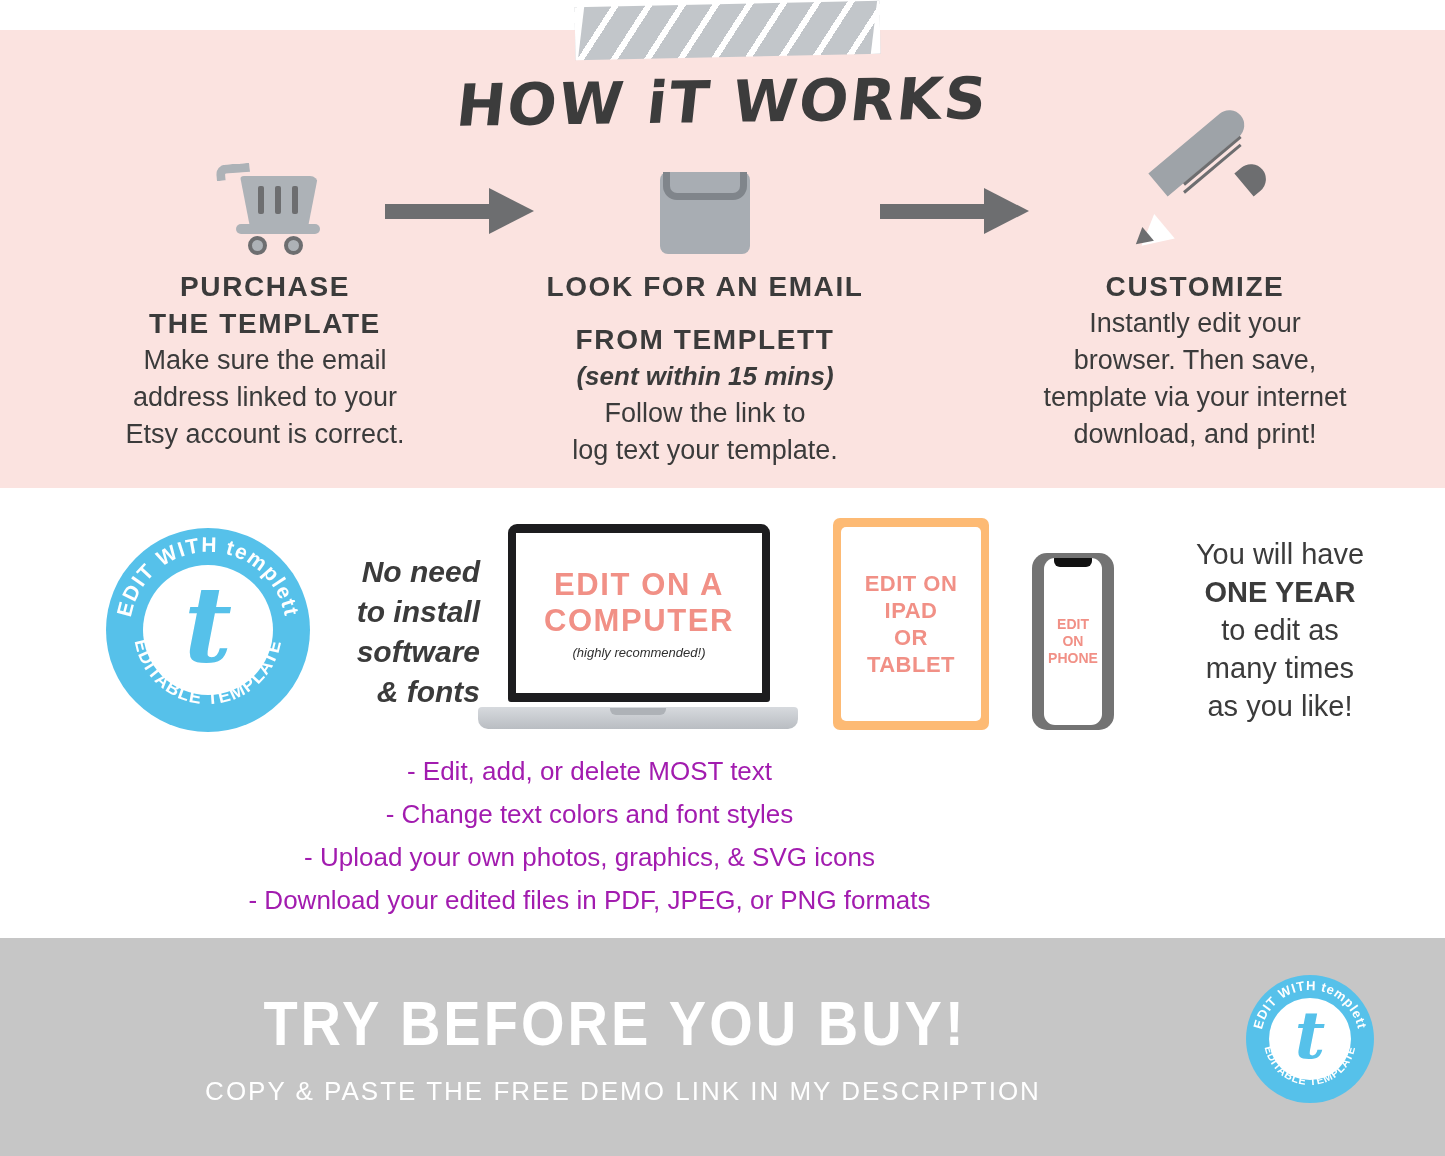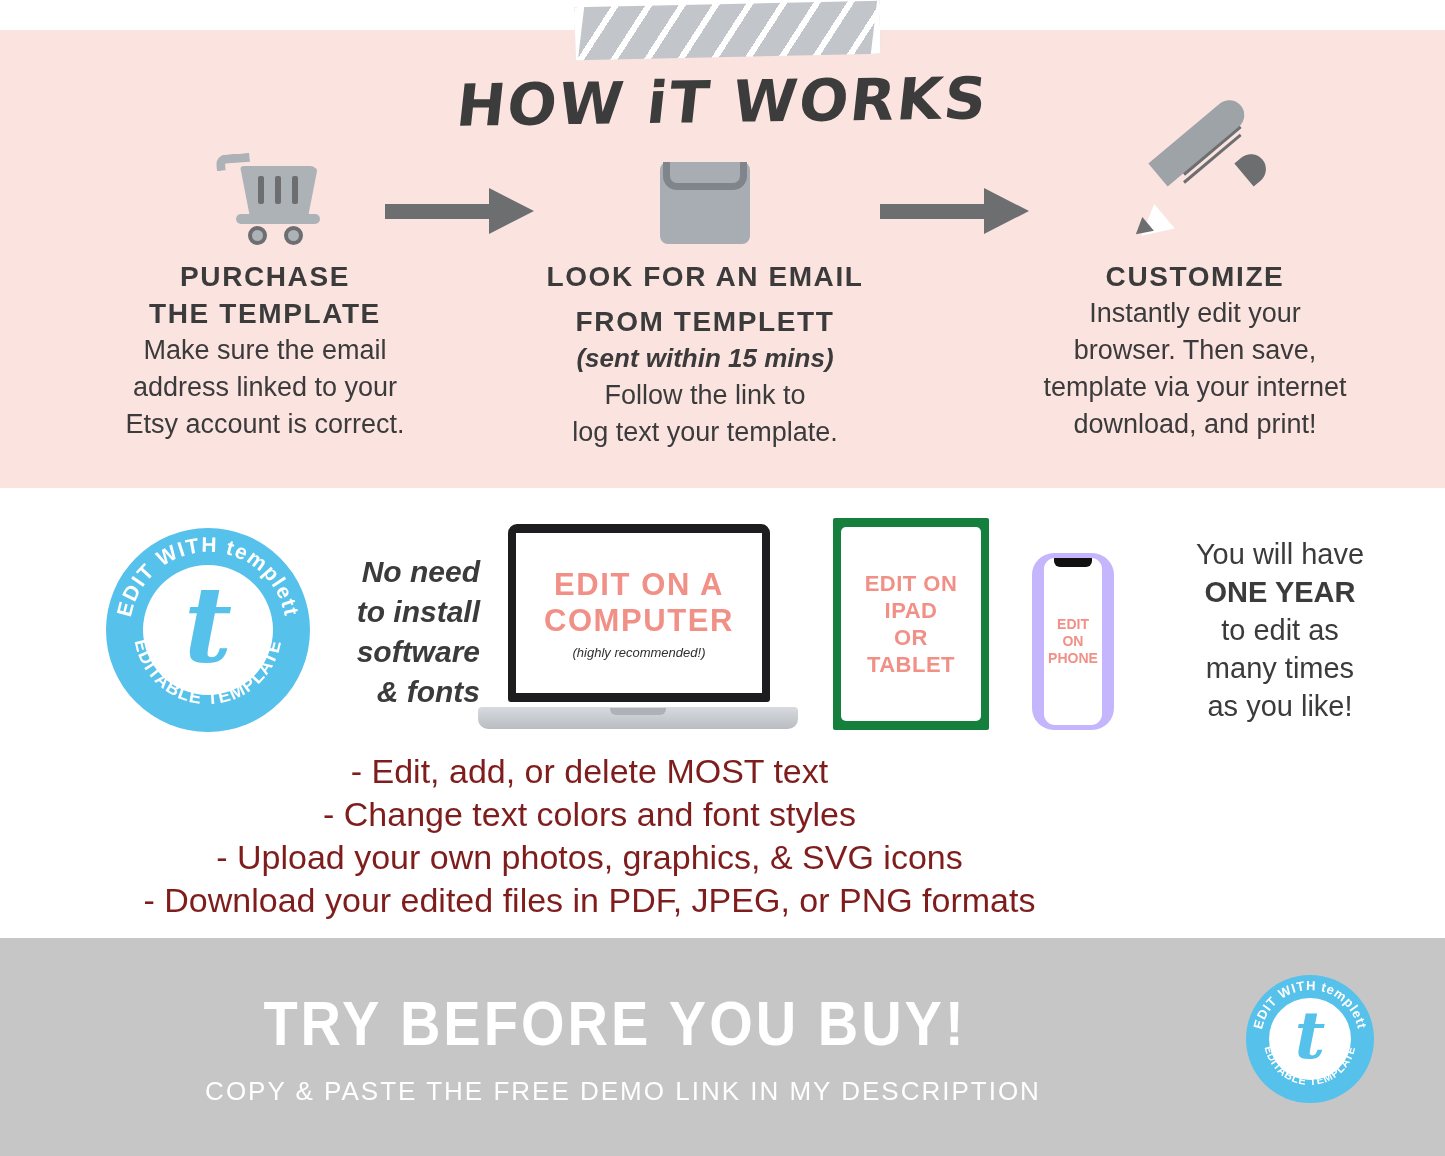--- a/index.html
+++ b/index.html
@@ -37,21 +37,21 @@
   .title{
     position:absolute; left:0; top:68px; width:1445px; text-align:center;
     font-family:"DejaVu Sans", sans-serif;
     font-size:58px; font-weight:700; color:#3c3c3c;
     letter-spacing:2px;
     transform: skewX(-7deg) rotate(-0.8deg);
   }
 
   
   .steps{
-    position:absolute; left:0; top:134px; width:1445px; height:330px;
+    position:absolute; left:0; top:144px; width:1445px; height:330px;
   }
   .step{ position:absolute; top:0; text-align:center; }
   .step.s1{ left:80px;  width:370px; }
   .step.s2{ left:520px; width:370px; }
   .step.s3{ left:1000px;width:390px; }
 
   .icon-wrap{ height:110px; display:flex; align-items:flex-end; justify-content:center; }
 
   .step-heading{
     font-family:"Liberation Sans", sans-serif;
@@ -197,35 +197,35 @@
     color:#f19086; font-size:31px; letter-spacing:1.6px; line-height:36px; text-align:center;
   }
   .scr-sub{
     font-family:"Liberation Sans", sans-serif; font-style:italic;
     color:#2f2f2f; font-size:13px; margin-top:6px; text-align:center;
   }
 
   
   .tablet{
     position:absolute; left:833px; top:518px; width:156px; height:212px;
-    background:#15803d; border-radius:2px; padding:9px 8px;
+    background:#fdba74; border-radius:7px; padding:9px 8px;
   }
   .tablet .screen{
     width:100%; height:100%; background:#fff; border-radius:5px;
     display:flex; align-items:center; justify-content:center;
   }
   .tablet-title{
     font-family:"Liberation Sans", sans-serif; font-weight:700;
     color:#f19086; font-size:22px; line-height:27px; text-align:center; letter-spacing:0.5px;
   }
 
   
   .phone{
     position:absolute; left:1032px; top:553px; width:82px; height:177px;
-    background:#c4b5fd; border-radius:22px; padding:5px 12px;
+    background:#737373; border-radius:15px; padding:5px 12px;
   }
   .phone .screen{
     position:relative; width:100%; height:100%; background:#fff; border-radius:11px;
     display:flex; align-items:center; justify-content:center; overflow:hidden;
   }
   .phone .notch{
     position:absolute; left:50%; top:0; transform:translateX(-50%);
     width:38px; height:9px; background:#111; border-radius:0 0 6px 6px;
   }
   .phone-title{
@@ -236,21 +236,21 @@
   
   .oneyear{
     position:absolute; left:1125px; top:535px; width:310px; text-align:center;
     font-family:"Liberation Sans", sans-serif; font-size:29px; color:#3b3b3b; line-height:38px;
   }
   .oneyear .strong{ font-weight:700; }
 
   
   .bullets{
     position:absolute; left:0; top:750px; width:1179px; text-align:center;
-    font-family:"Liberation Sans", sans-serif; font-size:34px; color:#7f1d1d; line-height:43px;
+    font-family:"Liberation Sans", sans-serif; font-size:26px; color:#a21caf; line-height:43px;
   }
 
   
   .banner{
     position:absolute; left:0; top:938px; width:1445px; height:218px; background:#c6c6c6;
   }
   .banner-title{
     position:absolute; left:0; top:53px; width:1230px; text-align:center;
     font-family:"Liberation Sans", sans-serif; font-weight:700; color:#ffffff;
     font-size:56px; letter-spacing:3px;
@@ -304,21 +304,21 @@
       <div class="step-body">Etsy account is correct.</div>
     </div>
 
     <div class="step s2">
       <div class="icon-wrap">
         <div class="envelope">
           <div class="flap"></div>
         </div>
       </div>
       <div class="step-heading">LOOK FOR AN EMAIL</div>
-      <div class="step-heading" style="margin-top:8px">FROM TEMPLETT</div>
+      <div class="step-heading" style="margin-top:16px">FROM TEMPLETT</div>
       <div class="step-body italic">(sent within 15 mins)</div>
       <div class="step-body">Follow the link to</div>
       <div class="step-body">log text your template.</div>
     </div>
 
     <div class="step s3">
       <div class="icon-wrap">
         <div class="pencil">
           <div class="body"></div>
           <div class="eraser"></div>

